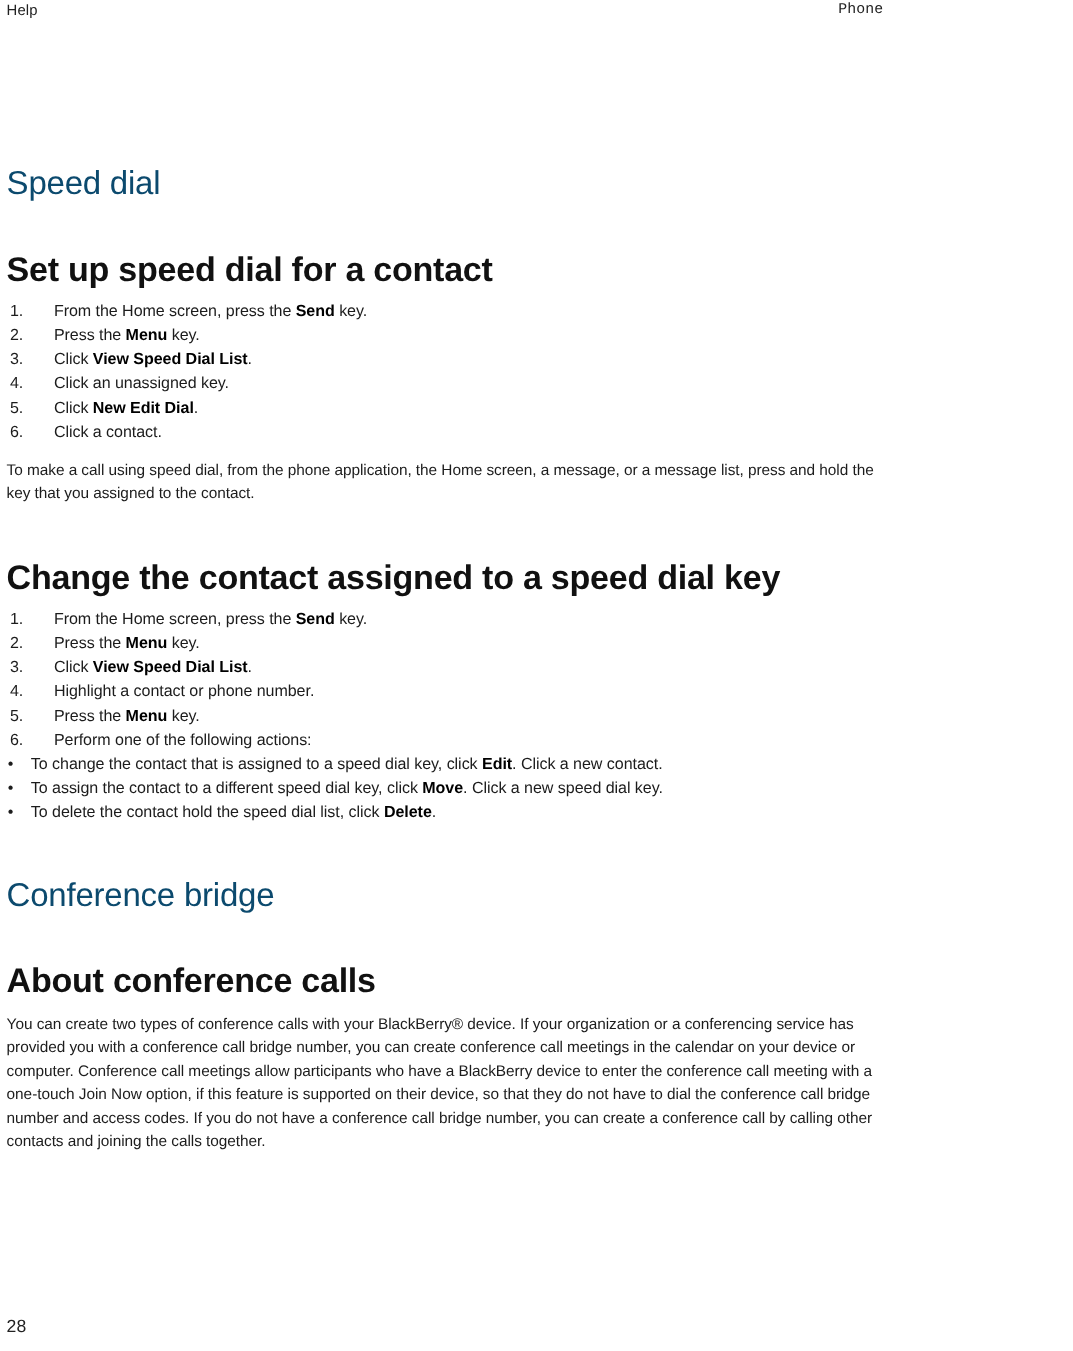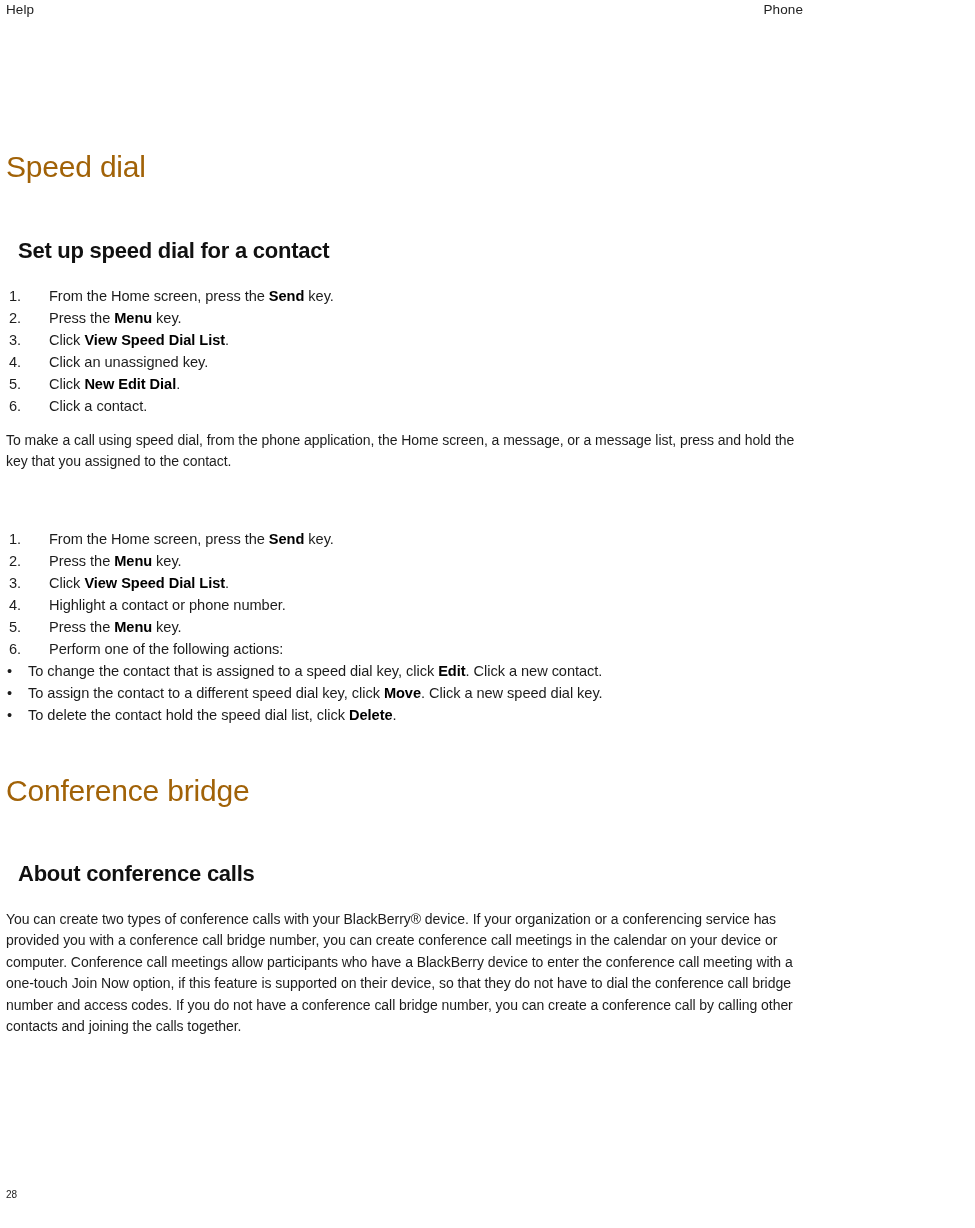--- a/index.html
+++ b/index.html
@@ -33,45 +33,45 @@
     height: 28px;
     padding: 2px 2px 0 6px;
     box-sizing: border-box;
     display: flex;
     justify-content: space-between;
     align-items: flex-start;
     font-size: 13.5px;
     color: #222;
     letter-spacing: 0.1px;
   }
-  .runhead-right { padding-right: 2px; }
+  .runhead-right { padding-right: 2px; font-family: Liberation Mono, monospace; }
 
   
   .content {
     position: absolute;
     left: 6px;
     right: 4px;
     top: 150px;
   }
 
   h1.chapter {
-    color: #a16207;
+    color: #0c4a6e;
     font-size: 30px;
     font-weight: 400;
     letter-spacing: -0.2px;
     margin: 0;
     padding: 0;
     line-height: 1.15;
   }
 
   h2.section {
-    font-size: 22px;
+    font-size: 31px;
     font-weight: bold;
     color: #111;
-    margin: 12px;
+    margin: 0;
     padding: 0;
     line-height: 1.2;
     letter-spacing: -0.25px;
   }
 
   .space-after-chapter { height: 41px; }
   .space-after-h2 { height: 9px; }
   .space-before-h2 { height: 46px; }
   .space-before-chapter2 { height: 48px; }
   .space-after-list { height: 13px; }
@@ -127,22 +127,22 @@
     top: 0;
     font-size: 14.6px;
     line-height: 22px;
   }
 
   b, .b { font-weight: bold; color: #000; }
 
   .pagenum {
     position: absolute;
     left: 6px;
-    bottom: 28px;
-    font-size: 10px;
+    bottom: 12px;
+    font-size: 16px;
     color: #222;
   }
 </style>
 </head>
 <body>
 
 <div class="page">
 
   <div class="runhead">
     <span>Help</span>
@@ -164,20 +164,21 @@
         <li class="step"><span class="num">4.</span><span>Click an unassigned key.</span></li>
         <li class="step"><span class="num">5.</span><span>Click </span><span class="b">New Edit Dial</span><span>.</span></li>
         <li class="step"><span class="num">6.</span><span>Click a contact.</span></li>
       </ol>
 
     <div class="space-after-list"></div>
     <p class="body">To make a call using speed dial, from the phone application, the Home screen, a message, or a message list, press and hold the key that you assigned to the contact.</p>
 
     <div class="space-before-h2"></div>
 
+    <h2 class="section">Change the contact assigned to a speed dial key</h2>
     <div class="space-after-h2"></div>
 
     <ol class="steps">
         <li class="step"><span class="num">1.</span><span>From the Home screen, press the </span><span class="b">Send</span><span> key.</span></li>
         <li class="step"><span class="num">2.</span><span>Press the </span><span class="b">Menu</span><span> key.</span></li>
         <li class="step"><span class="num">3.</span><span>Click </span><span class="b">View Speed Dial List</span><span>.</span></li>
         <li class="step"><span class="num">4.</span><span>Highlight a contact or phone number.</span></li>
         <li class="step"><span class="num">5.</span><span>Press the </span><span class="b">Menu</span><span> key.</span></li>
         <li class="step"><span class="num">6.</span><span>Perform one of the following actions:</span></li>
       </ol>

